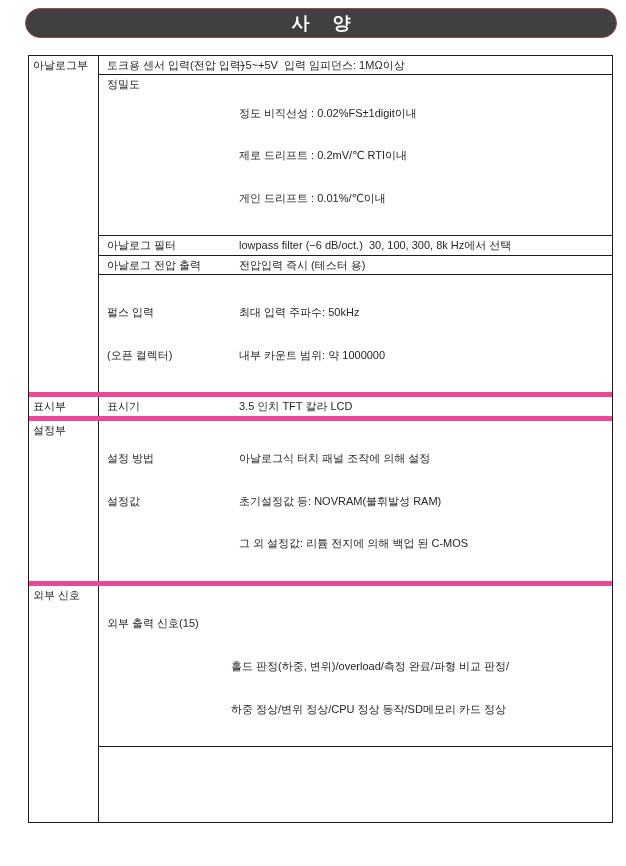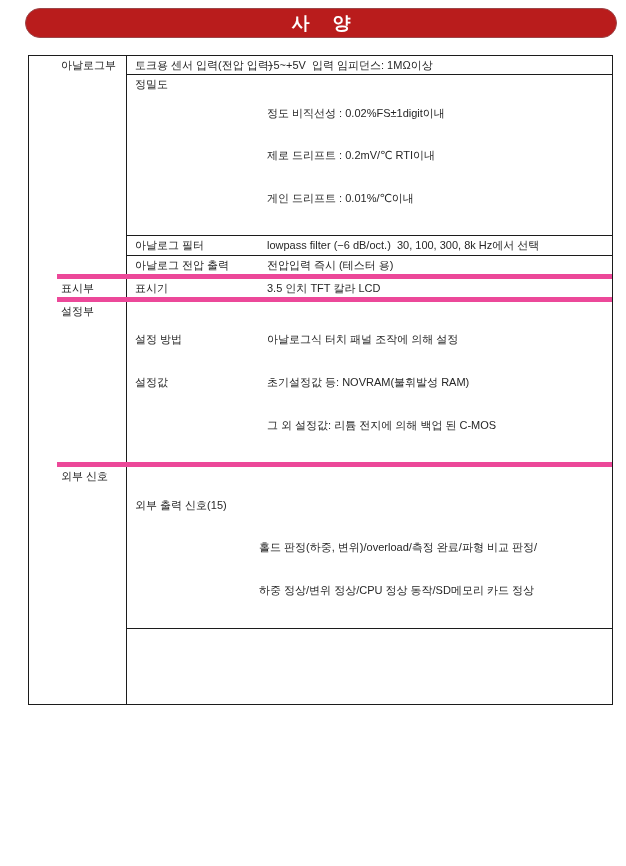--- a/index.html
+++ b/index.html
@@ -4,32 +4,32 @@
 <style>
   html,body{margin:0;padding:0;}
   body{
     width:626px;min-height:866px;background:#ffffff;
     font-family:"Liberation Sans","DejaVu Sans",sans-serif;
     color:#262626;
   }
   .page{width:626px;min-height:866px;position:relative;}
   .banner{
     margin:8px 0 0 25px;width:592px;height:30px;
-    background:#b91c1c;border:1px solid #9c4648;border-radius:16px;
+    background:#404040;border:1px solid #9c4648;border-radius:16px;
     display:flex;align-items:center;justify-content:center;box-sizing:border-box;
   }
   .banner .title{
     color:#ffffff;font-size:18px;font-weight:bold;
     letter-spacing:9px;padding-left:9px;white-space:pre;
   }
   .spec-table{
     margin:17px 0 0 28px;width:585px;
     border:1px solid #1c1c1c;box-sizing:border-box;
   }
-  .sec{display:grid;grid-template-columns:70px 1fr;margin-left:28px;}
+  .sec{display:grid;grid-template-columns:70px 1fr;}
   .sec + .sec{border-top:5px solid #ec4899;}
   .cat{
     border-right:1px solid #1c1c1c;
     padding:3px 2px 2px 4px;font-size:11px;line-height:13px;
     min-width:0;
   }
   .content{min-width:0;}
   .subrow{
     padding:2px 4px 2px 8px;font-size:11px;line-height:14.2px;
     white-space:pre-wrap;min-width:0;
@@ -67,20 +67,30 @@
           </div>
         </div>
         <div class="subrow lv">
           <div class="lbl"><div>아날로그 필터</div></div>
           <div class="val"><div>lowpass filter (−6 dB/oct.)  30, 100, 300, 8k Hz에서 선택</div></div>
         </div>
         <div class="subrow lv">
           <div class="lbl"><div>아날로그 전압 출력</div></div>
           <div class="val"><div>전압입력 즉시 (테스터 용)</div></div>
         </div>
+        <div class="subrow lv">
+          <div class="lbl">
+            <div>펄스 입력</div>
+            <div>(오픈 컬렉터)</div>
+          </div>
+          <div class="val">
+            <div>최대 입력 주파수: 50kHz</div>
+            <div>내부 카운트 범위: 약 1000000</div>
+          </div>
+        </div>
       </div>
     </div>
 
     <div class="sec">
       <div class="cat">표시부</div>
       <div class="content">
         <div class="subrow lv">
           <div class="lbl"><div>표시기</div></div>
           <div class="val"><div>3.5 인치 TFT 칼라 LCD</div></div>
         </div>

